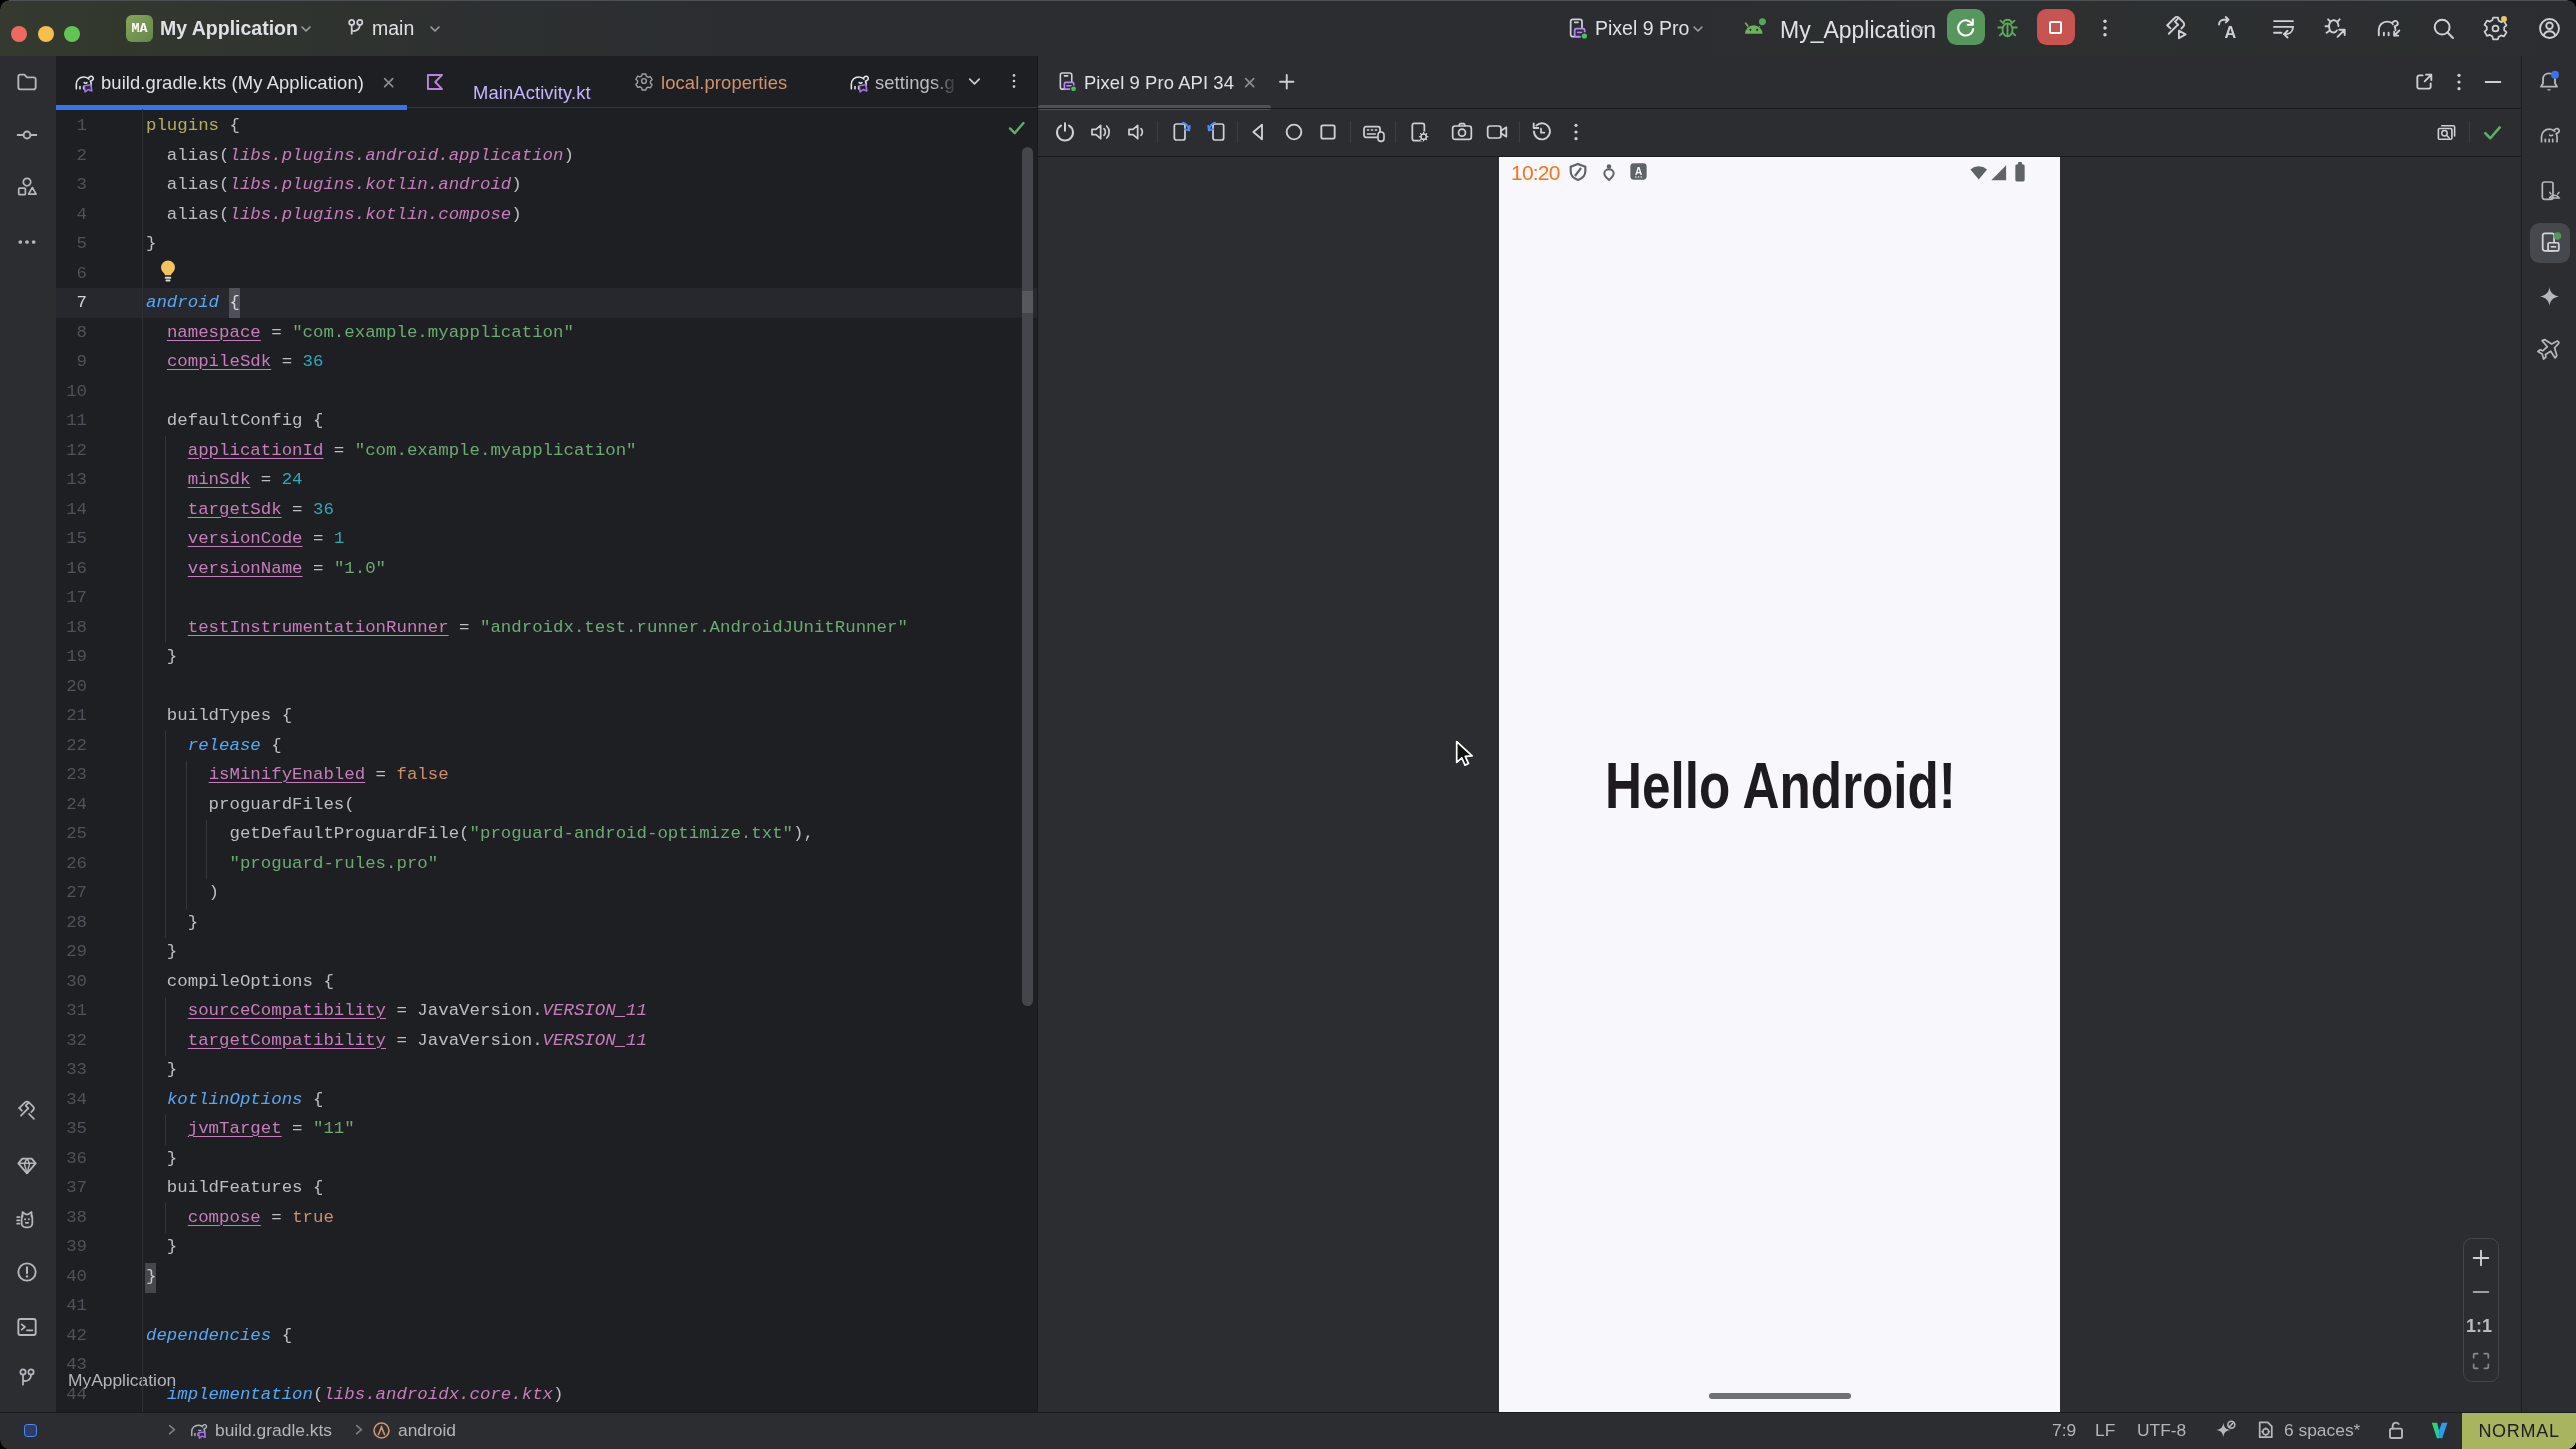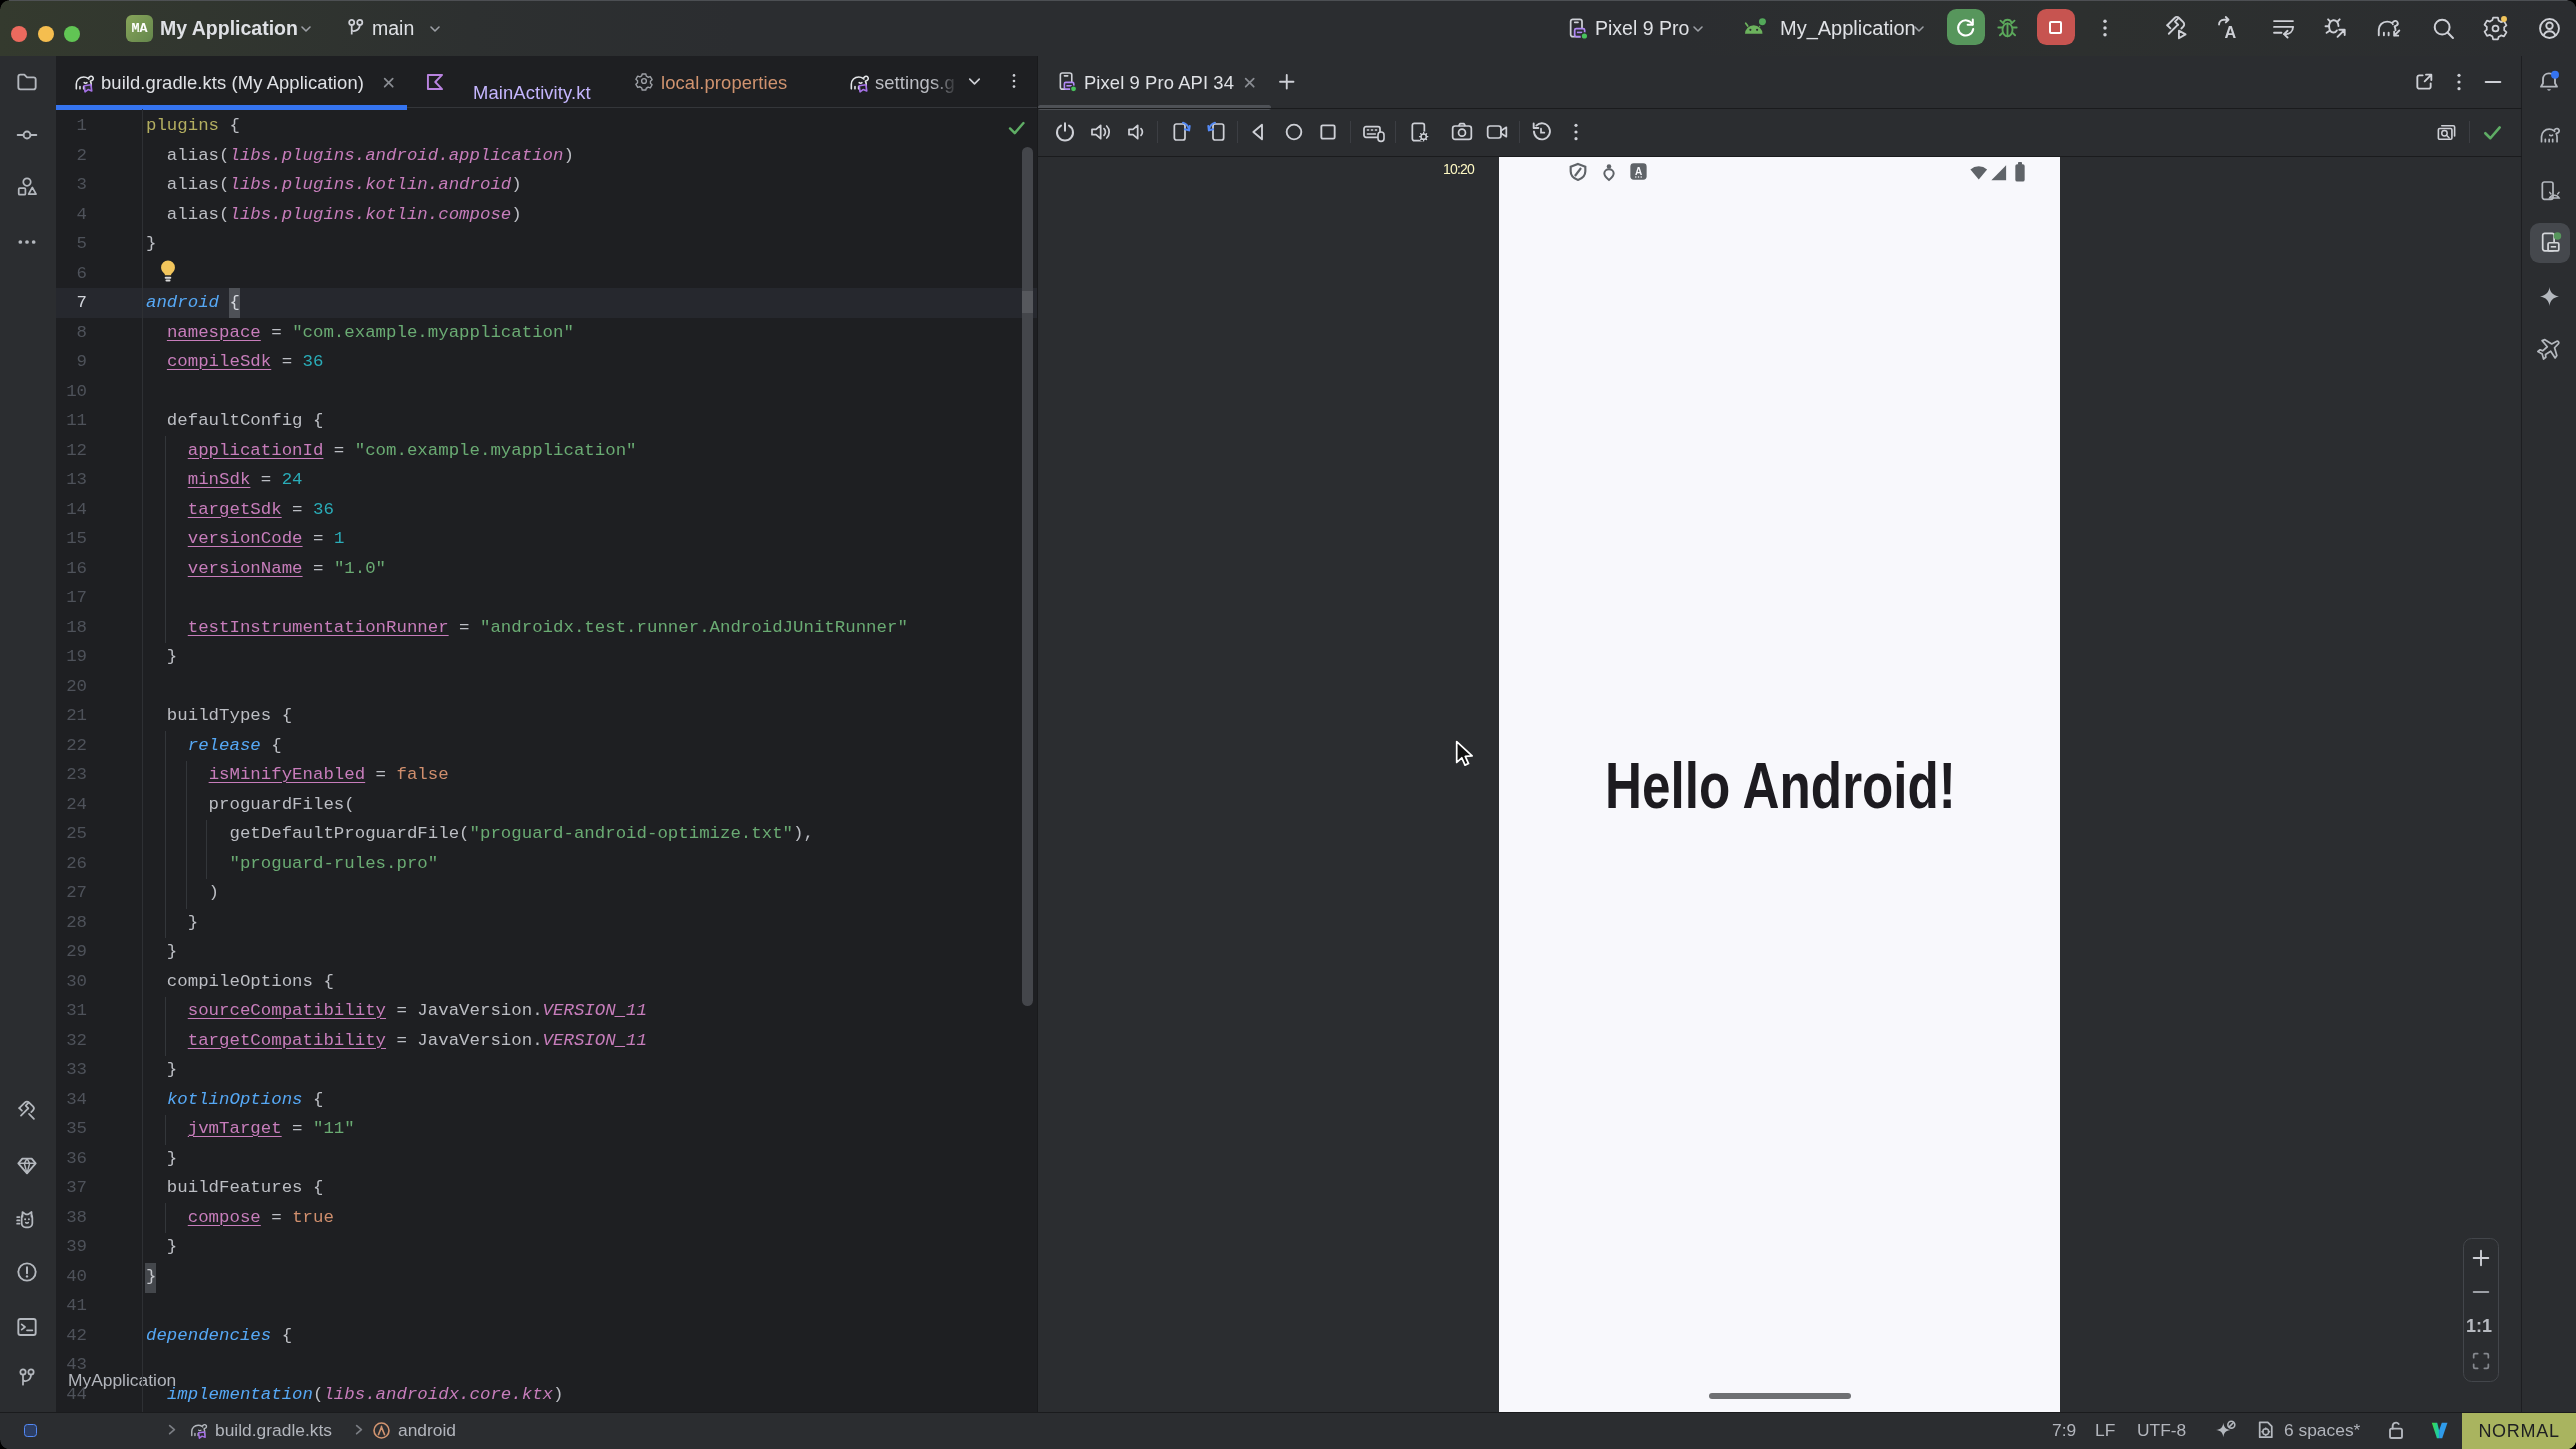--- a/index.html
+++ b/index.html
@@ -79,21 +79,21 @@
     <path d="M4 6 L8 10 L12 6" fill="none" stroke="#9DA0A6" stroke-width="1.6" stroke-linecap="round" stroke-linejoin="round"></path>
   </svg>
 
 <svg class="abs" style="left:1739px;top:14.8px;" width="29.5" height="27" viewBox="0 0 22 20">
     <path d="M4.5 14 a6.5 6.5 0 0 1 13 0 z" fill="#6CB25D"></path>
     <circle cx="8.5" cy="11" r="0.8" fill="#2B2D30"></circle>
     <circle cx="13.5" cy="11" r="0.8" fill="#2B2D30"></circle>
     <path d="M6.5 8.2 L5 6 M15.5 8.2 L17 6" stroke="#6CB25D" stroke-width="1.3" stroke-linecap="round"></path>
     <circle cx="17.5" cy="5" r="3.2" fill="#53A95A" stroke="#2B2D30" stroke-width="1.2"></circle>
   </svg>
-<div class="abs" style="left:1780px;top:17.4px;font-size:20px;color:#DFE1E5;">My_Application</div>
+<div class="abs" style="left:1780px;top:17.4px;font-size:23px;color:#DFE1E5;">My_Application</div>
 <svg class="abs" style="left:1911px;top:21px;" width="16" height="16" viewBox="0 0 16 16">
     <path d="M4 6 L8 10 L12 6" fill="none" stroke="#9DA0A6" stroke-width="1.6" stroke-linecap="round" stroke-linejoin="round"></path>
   </svg>
 
 <div class="abs" style="left:1947px;top:9.4px;width:38px;height:36px;border-radius:9.4px;background:#57965C;"></div>
 <svg class="abs" style="left:1954px;top:16px;" width="23" height="23" viewBox="0 0 17 17">
     <path d="M13.6 6.2 A5.6 5.6 0 1 0 14.2 9.6" fill="none" stroke="#FFFFFF" stroke-width="1.5" stroke-linecap="round"></path>
     <path d="M13.9 2.6 V6.4 H10.1" fill="none" stroke="#FFFFFF" stroke-width="1.5" stroke-linecap="round" stroke-linejoin="round"></path>
   </svg>
 
@@ -311,21 +311,21 @@
     <rect x="2.5" y="5.5" width="10" height="8" rx="1" fill="none" stroke="#CED0D6" stroke-width="1.2"></rect>
     <circle cx="7" cy="9" r="2" fill="none" stroke="#CED0D6" stroke-width="1.1"></circle>
     <path d="M8.5 10.5 L10.5 12.5" stroke="#CED0D6" stroke-width="1.1" stroke-linecap="round"></path>
   </svg>
 <div class="abs" style="left:2469px;top:121px;width:1.3px;height:21.5px;background:#3C3E43;"></div>
 <svg class="abs" style="left:2481px;top:121px;" width="23" height="23" viewBox="0 0 16 16">
     <path d="M3 8.5 L6.5 12 L13 4.5" fill="none" stroke="#5FAD65" stroke-width="1.8" stroke-linecap="round" stroke-linejoin="round"></path>
   </svg>
 
 <div class="abs" style="left:1499px;top:157px;width:561px;height:1255px;background:#F8F8FC;"></div>
-<div class="abs" style="left:1443px;top:161px;font-size:14px;letter-spacing:-0.8px;color:#fef9c3;">10:20</div>
+<div class="abs" style="left:1511px;top:161px;font-size:21px;letter-spacing:-0.8px;color:#f97316;">10:20</div>
 <svg class="abs" style="left:1568px;top:162px;" width="20" height="20" viewBox="0 0 15 15">
     <path d="M7.5 1.5 L13 3.5 V7 c0 3.5-2.5 5.5-5.5 6.5 C4.5 12.5 2 10.5 2 7 V3.5 Z" fill="none" stroke="#5F6368" stroke-width="1.6"></path>
     <path d="M9.8 4.5 L5.2 10.5" stroke="#5F6368" stroke-width="1.6"></path>
   </svg>
 <svg class="abs" style="left:1599px;top:162px;" width="20" height="20" viewBox="0 0 15 15">
     <circle cx="7.5" cy="3.4" r="1.7" fill="#5F6368"></circle>
     <path d="M4 8.5 c0-1.8 1.5-3 3.5-3 s3.5 1.2 3.5 3 c0 2-1.6 3.6-3.5 5 -1.9-1.4-3.5-3-3.5-5z" fill="none" stroke="#5F6368" stroke-width="1.5"></path>
   </svg>
 <svg class="abs" style="left:1629px;top:162px;" width="19" height="19" viewBox="0 0 14 14">
     <rect x="1" y="1" width="12" height="12" rx="2.5" fill="#5F6368"></rect>

